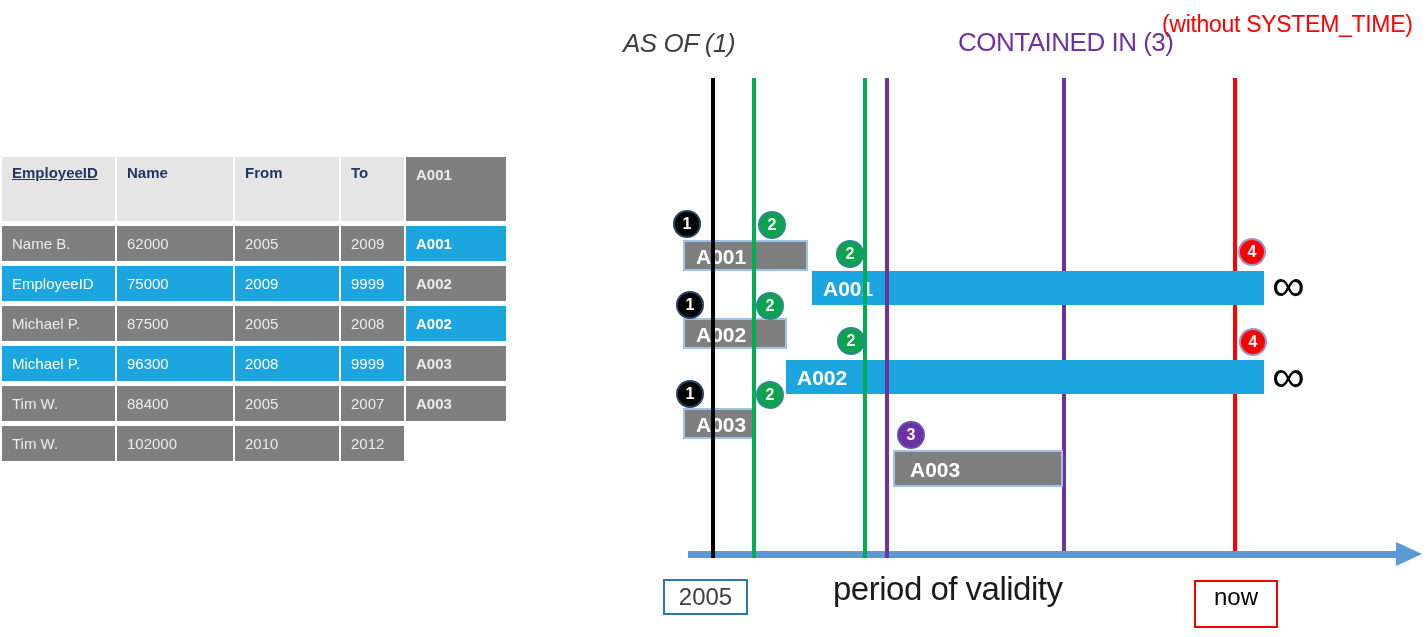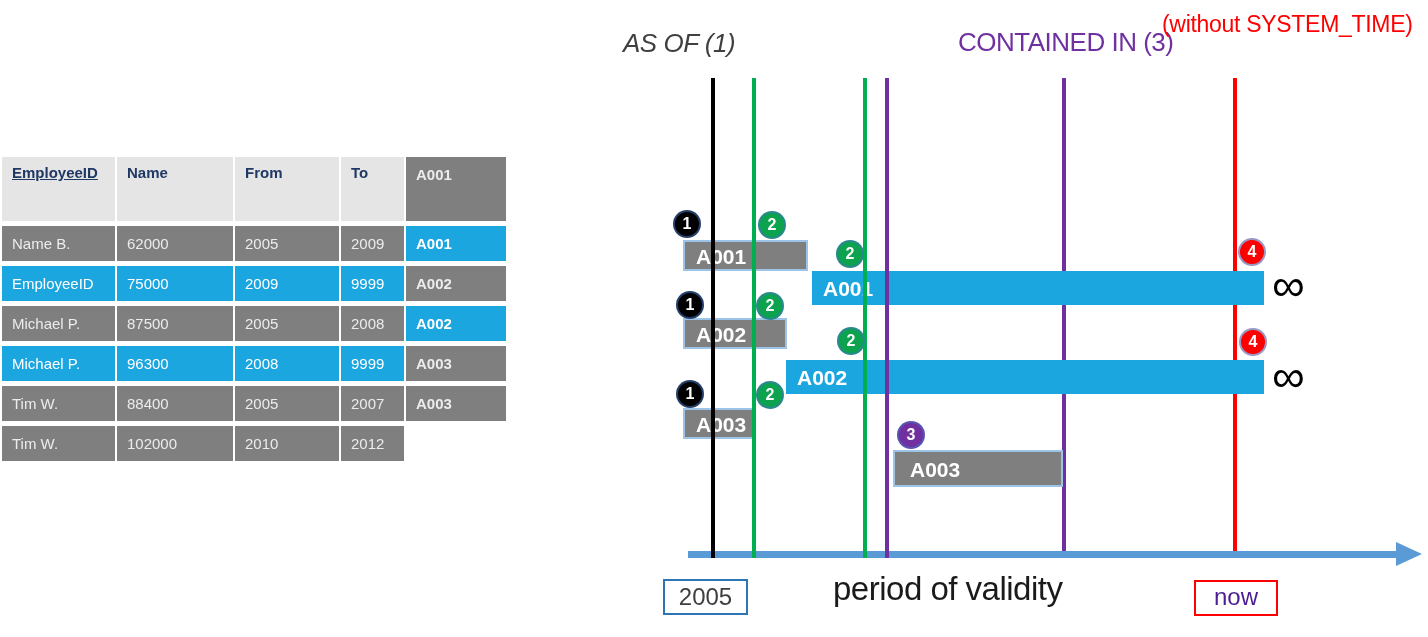--- a/index.html
+++ b/index.html
@@ -84,23 +84,23 @@
   .yearbox{
     position:absolute;left:663px;top:579px;width:85px;height:36px;z-index:5;
     border:2px solid #2E75B6;box-sizing:border-box;background:#fff;
     color:#3F3F3F;font-size:24px;line-height:32px;text-align:center;
   }
   .axis-title{
     position:absolute;left:833px;top:570px;z-index:5;
     color:#1a1a1a;font-size:33px;letter-spacing:-0.5px;white-space:nowrap;
   }
   .nowbox{
-    position:absolute;left:1194px;top:580px;width:84px;height:36px;z-index:5;
+    position:absolute;left:1194px;top:580px;width:84px;height:48px;z-index:5;
     border:2px solid #FF0000;box-sizing:border-box;background:#fff;
-    color:#4c1d95;font-size:24px;line-height:29px;text-align:center;
+    color:#000000;font-size:24px;line-height:29px;text-align:center;
   }
 </style>
 </head>
 <body>
 
 <div class="stage">
 
   <div class="emp-table">
     <div class="hcell u"><span>EmployeeID</span></div>
     <div class="hcell"><span>Name</span></div>

